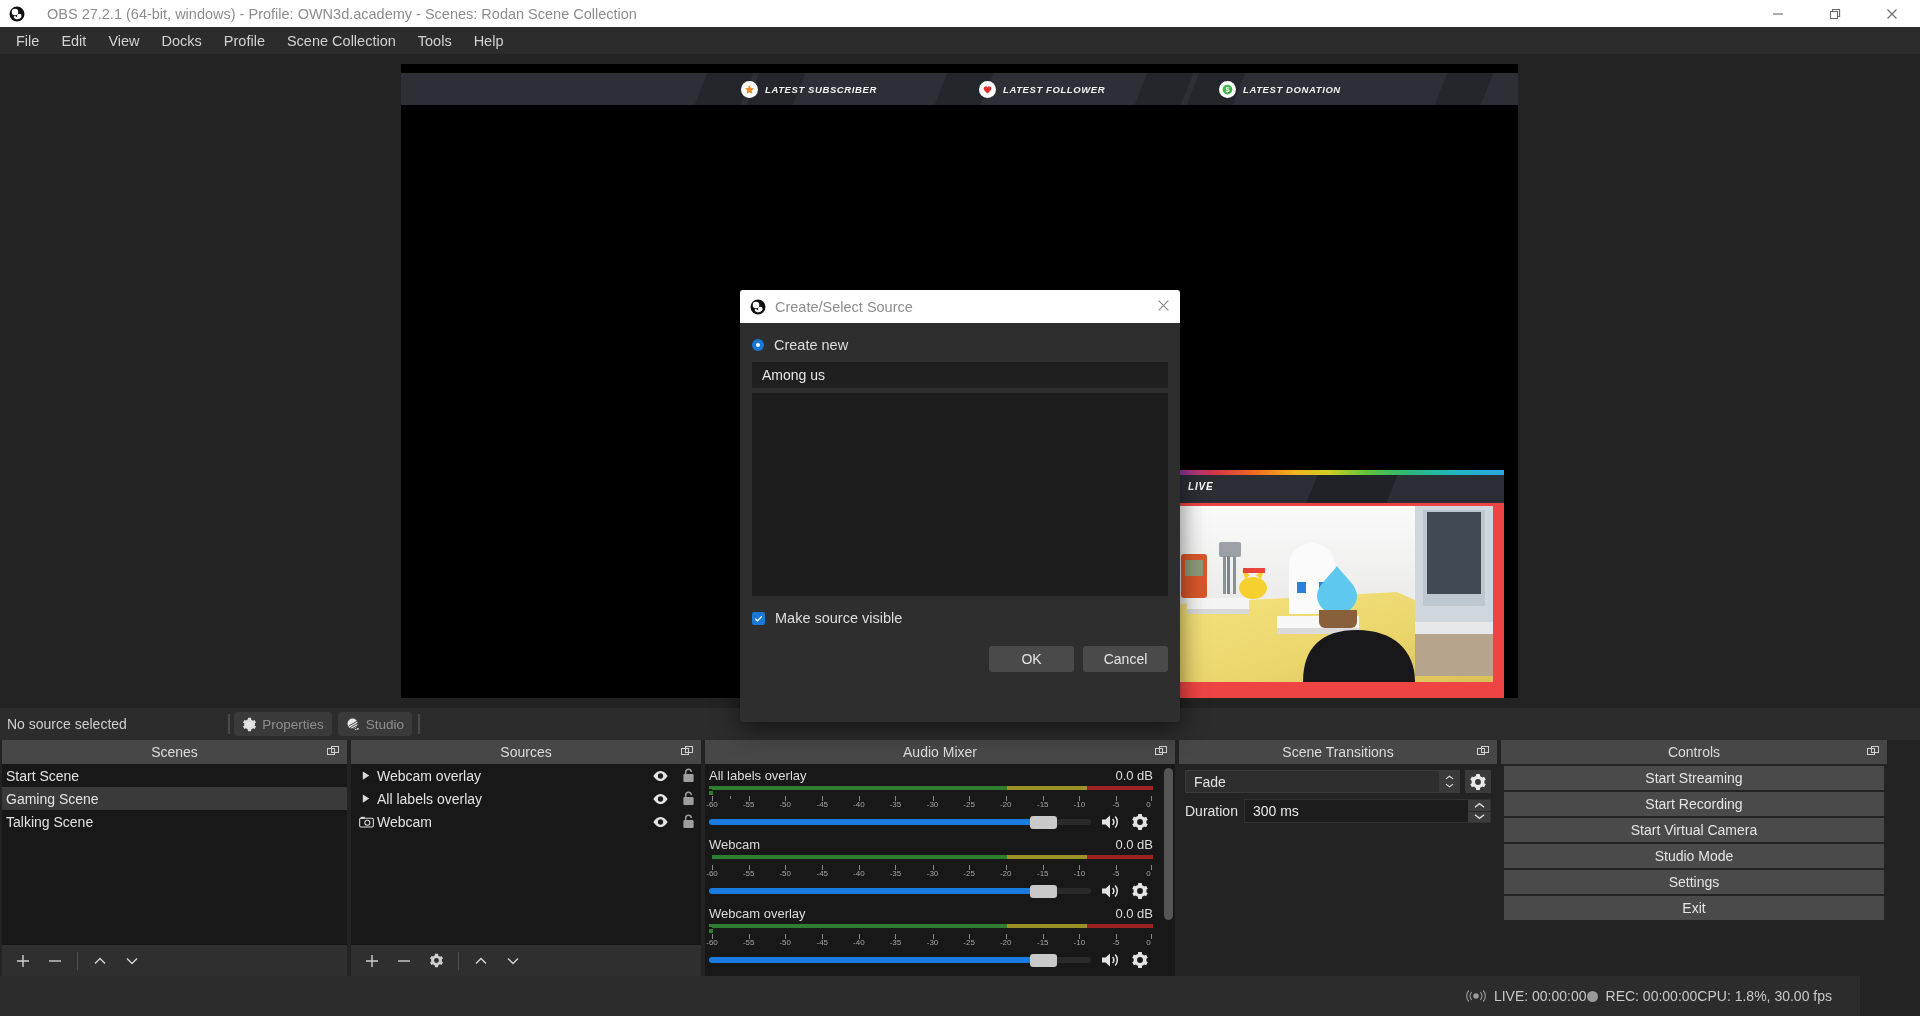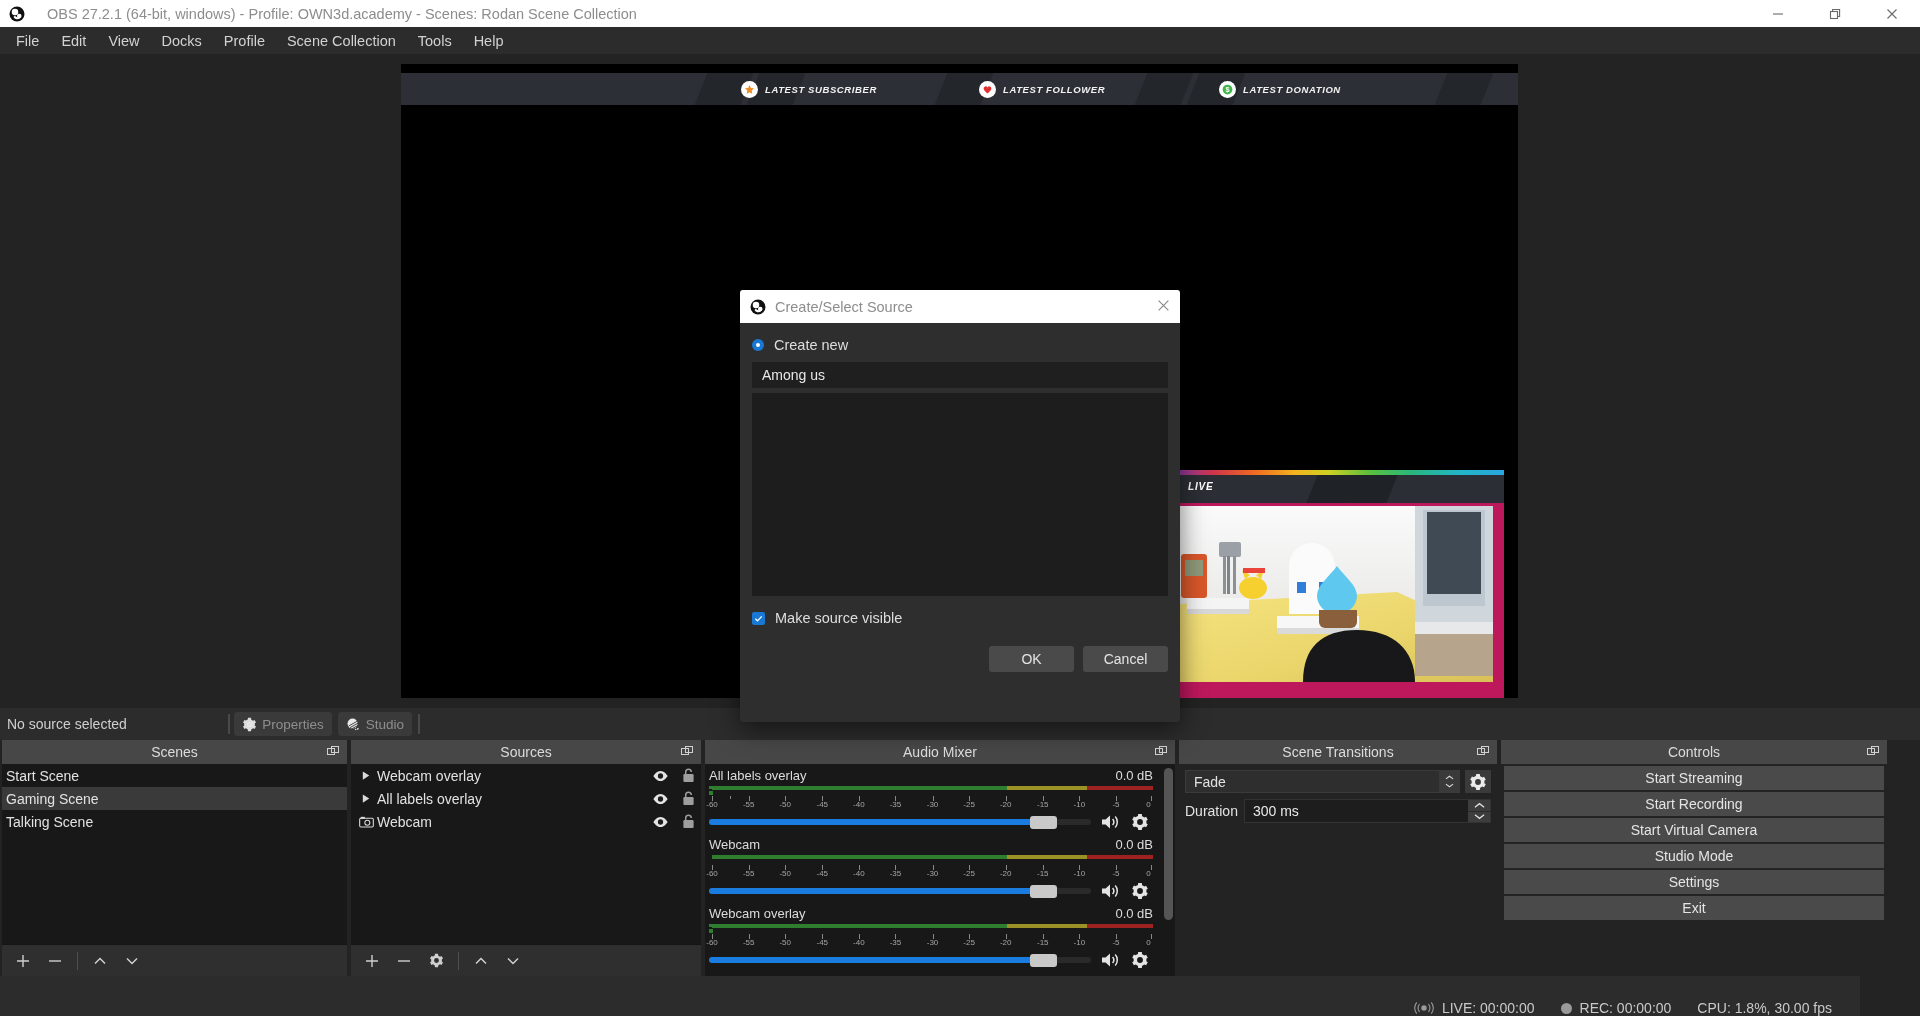--- a/index.html
+++ b/index.html
@@ -67,21 +67,21 @@
     display:flex; align-items:center; justify-content:center; flex:none;
   }
   .lbl .txt{
     font-size:9.5px; font-weight:bold; font-style:italic; letter-spacing:.6px;
     color:#f2f2f2; white-space:nowrap;
   }
 
   
   .webcam-src{
     position:absolute; left:765px; top:406px; width:338px; height:228px;
-    background:#be185d; overflow:hidden;text-decoration:underline;
+    background:#ef4444; overflow:hidden;text-decoration:underline;
   }
   .wc-rainbow{
     position:absolute; left:0; top:0; width:338px; height:5px;
     background:linear-gradient(90deg,#7a3cc4 0%,#d0344a 14%,#ef6a22 26%,#f3b21e 38%,
       #cfd023 48%,#5cc03c 60%,#2bb77a 72%,#22b6c4 86%,#2aa6e0 100%);
   }
   .wc-header{
     position:absolute; left:0; top:5px; width:338px; height:28px;
     background:#2b2f35; overflow:hidden;
   }
@@ -228,22 +228,22 @@
   
   .ctrl-body{ padding:2px 3px; display:flex; flex-direction:column; gap:2px; background:#232323; }
   .ctrl-btn{
     height:24px; background:#4a4a4a; display:flex; align-items:center;
     justify-content:center; font-size:14px; color:#e4e4e4;
   }
 
   
   .statusbar{
     position:absolute; left:0; top:976px; width:1860px; height:40px;
-    background:#2c2c2c; display:flex; align-items:flex-end; justify-content:flex-end;
-    padding-right:28px; gap:26px; font-size:14px; color:#c9c9c9;
+    background:#2c2c2c; display:flex; align-items:center; justify-content:flex-end;
+    padding-right:28px; font-size:14px; color:#c9c9c9;
   }
   .st-item{ display:flex; align-items:center; gap:8px; }
   .rec-dot{ width:11px; height:11px; border-radius:50%; background:#9a9a9a; }
 
   
   .modal{
     position:absolute; left:740px; top:290px; width:440px; height:432px;
     background:#2e2e2e; box-shadow:0 6px 26px rgba(0,0,0,.55);
     border-radius:3px; overflow:hidden; z-index:50;
   }

